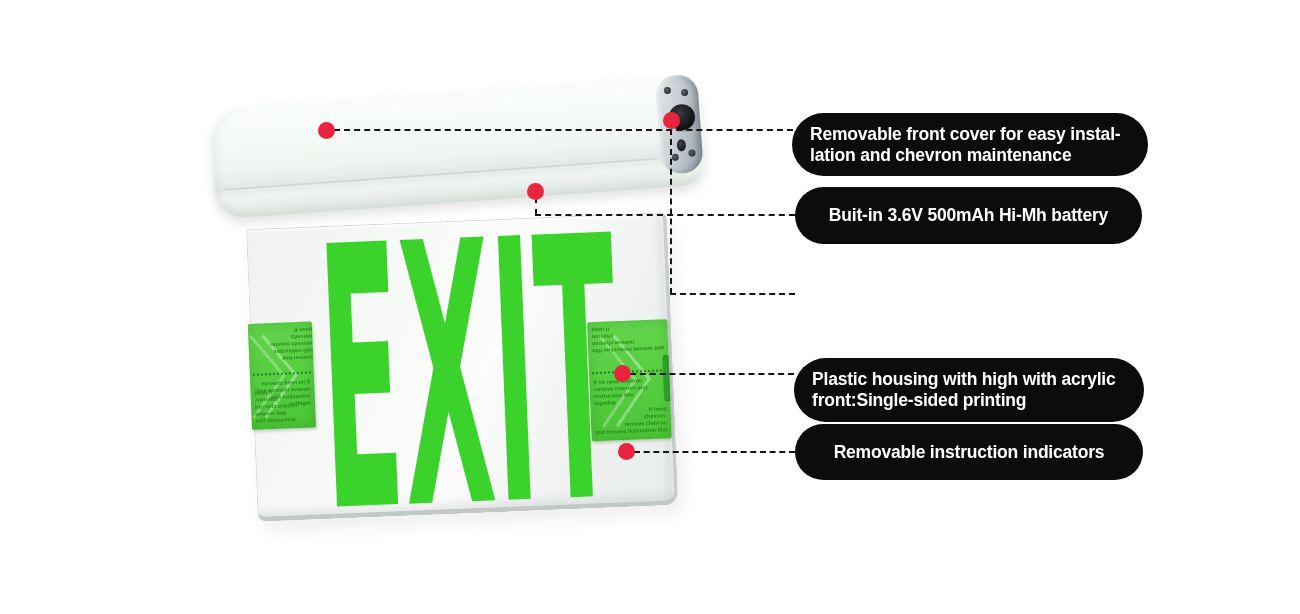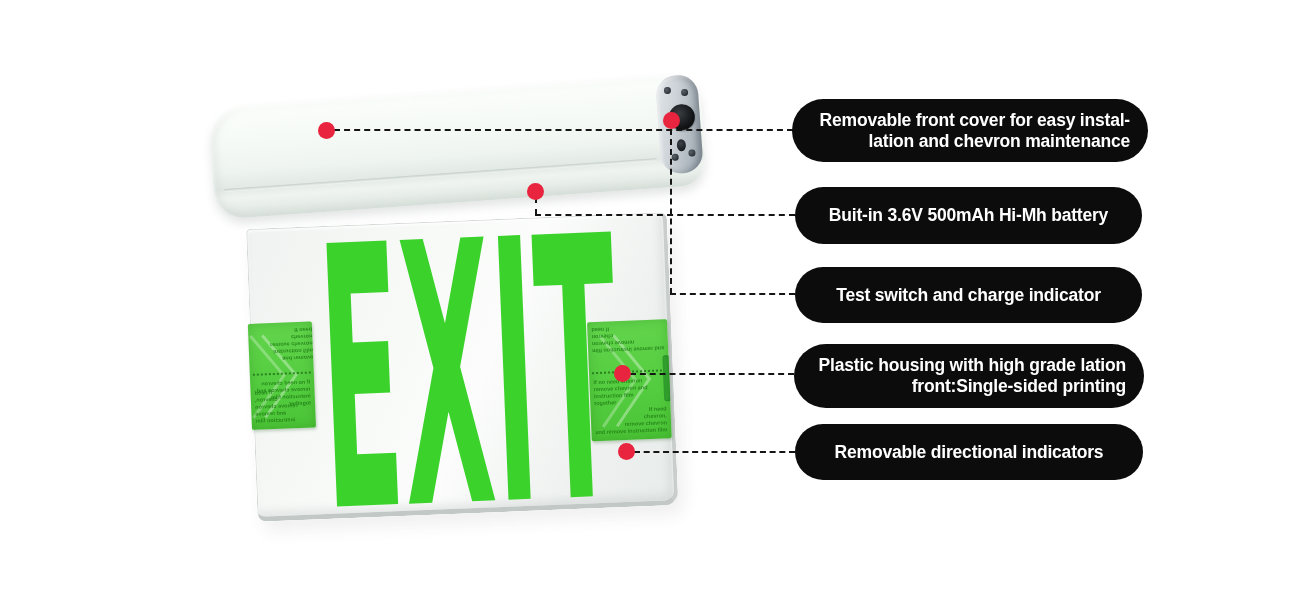--- a/index.html
+++ b/index.html
@@ -69,21 +69,21 @@
   .dot{position:absolute;width:17px;height:17px;border-radius:50%;background:#e8243e;}
   .d1{left:318px;top:122px;} .d2{left:527px;top:183px;} .d3{left:663px;top:112px;}
   .d4{left:614px;top:365px;} .d5{left:618px;top:443px;}
 
   
   .pill{position:absolute;background:#0c0c0c;color:#ffffff;border-radius:34px;
         display:flex;flex-direction:column;justify-content:center;
         font-weight:bold;font-size:17.5px;line-height:21px;letter-spacing:-0.2px;
         padding:0 18px;box-sizing:border-box;white-space:nowrap;}
   .pill.one{align-items:center;text-align:center;}
-  .pill.two{align-items:flex-end;}
+  .pill.two{align-items:flex-start;margin-top:14px;}
   .p1{left:792px;top:99px;width:356px;height:63px;}
   .p2{left:795px;top:187px;width:347px;height:57px;}
   .p3{left:795px;top:267px;width:347px;height:56px;}
   .p4{left:794px;top:344px;width:350px;height:64px;}
   .p5{left:795px;top:424px;width:348px;height:56px;}
 </style>
 </head>
 <body>
 
 <div class="stage">
@@ -177,24 +177,21 @@
   <div class="dot d4"></div>
   <div class="dot d5"></div>
 
   <div class="pill two p1">
     <div>Removable front cover for easy instal-</div>
     <div>lation and chevron maintenance</div>
   </div>
   <div class="pill one p2">
     <div>Buit-in 3.6V 500mAh Hi-Mh battery</div>
   </div>
-  <div class="pill one p3">
-    <div>Test switch and charge indicator</div>
-  </div>
   <div class="pill two p4">
-    <div>Plastic housing with high grade lation</div>
+    <div>Plastic housing with high with acrylic</div>
     <div>front:Single-sided printing</div>
   </div>
   <div class="pill one p5">
-    <div>Removable directional indicators</div>
+    <div>Removable instruction indicators</div>
   </div>
 
 </div>
 
 </body></html>

